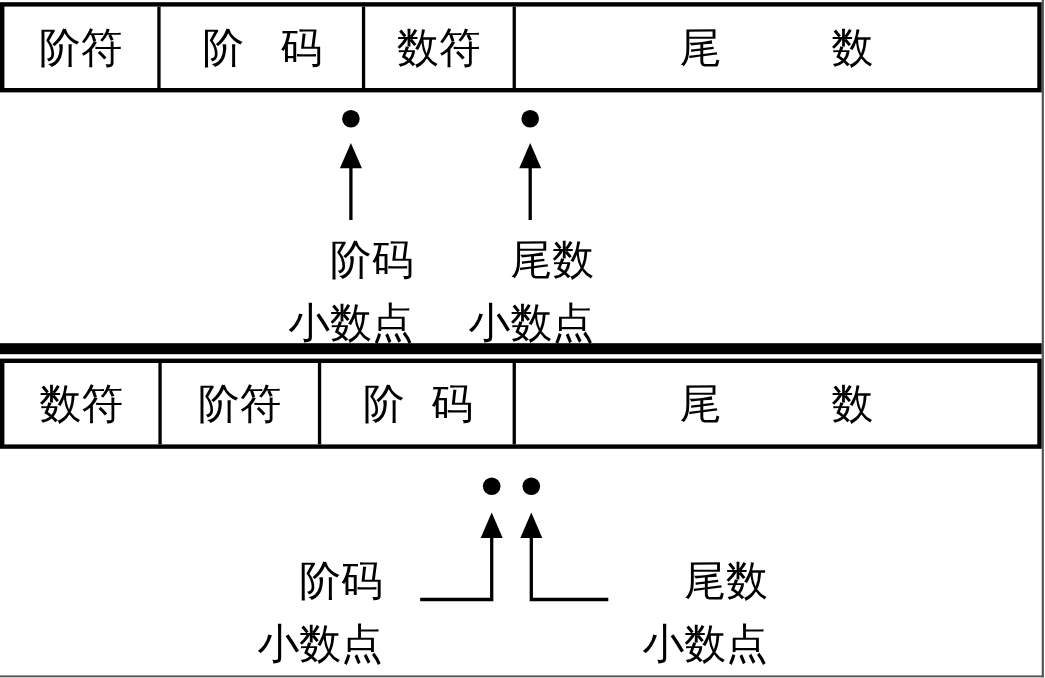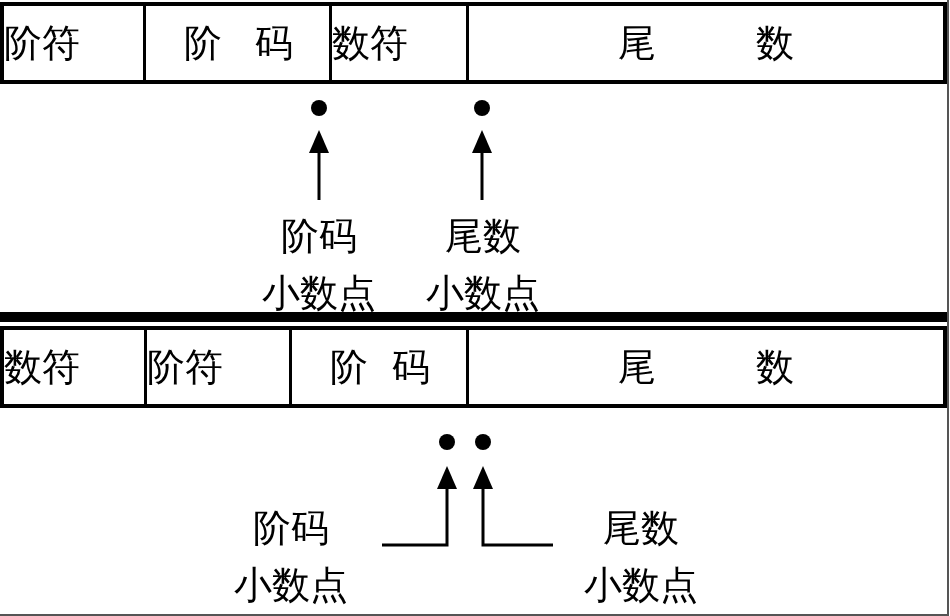--- a/index.html
+++ b/index.html
@@ -2,26 +2,26 @@
 <html><head>
 <meta charset="utf-8">
 <style>
   html, body { margin: 0; padding: 0; background: #ffffff; }
   body { width: 950px; height: 616px; position: relative; overflow: hidden;
          font-family: "DejaVu Serif", "Liberation Serif", serif; color: #000; }
   .frame { position: absolute; left: 0; top: 0; width: 947px; height: 614px;
            border-right: 2px solid #555; border-bottom: 2px solid #555; box-sizing: content-box; }
   .row { position: absolute; left: 0; height: 82px; border: 4px solid #000; box-sizing: border-box; display: flex; }
   .cell { height: 100%; border-right: 3px solid #000; box-sizing: border-box; display: flex; align-items: center;
-          font-size: 38px; }
+          justify-content: center; font-size: 38px; }
   .cell:last-child { border-right: none; }
   .spread { justify-content: space-between; padding: 0 36px 0 38px; }
   .spread-wide { justify-content: center; gap: 60px; }
   .sep { position: absolute; left: 0; width: 947px; height: 10px; background: #000; }
-  .label { position: absolute; font-size: 38px; line-height: 1.5; text-align: center; white-space: nowrap; }
+  .label { position: absolute; font-size: 38px; line-height: 1.5; text-align: right; white-space: nowrap; }
   svg.arrows { position: absolute; left: 0; top: 0; }
 </style>
 </head>
 <body>
 
 <div class="frame"></div>
 
 <div class="row" style="top:2px; width:947px;">
   <div class="cell" style="width:142px;">
     <span>阶符</span>

